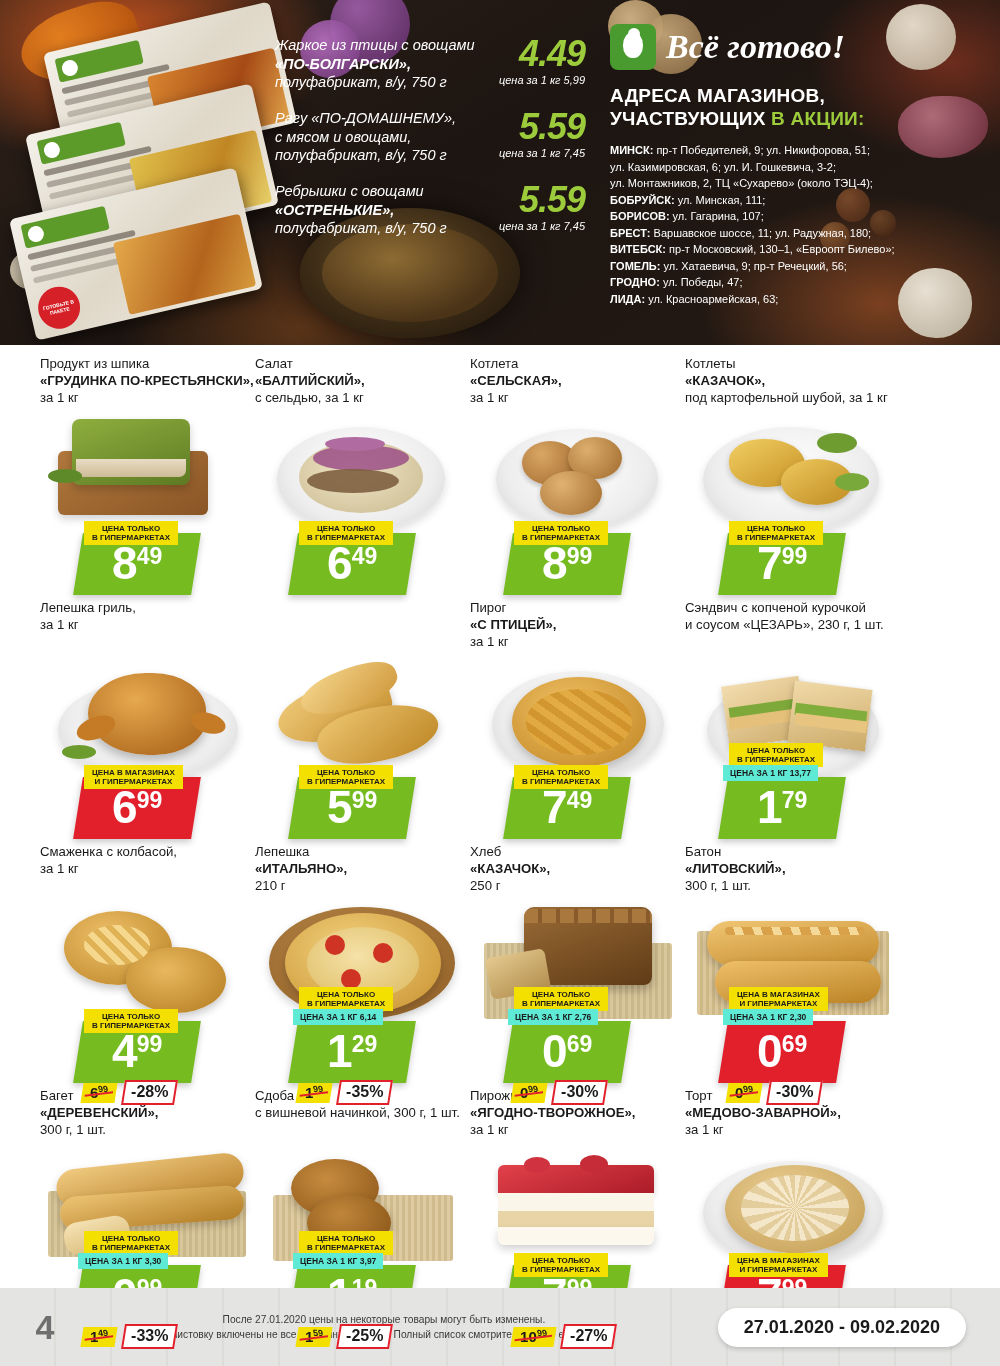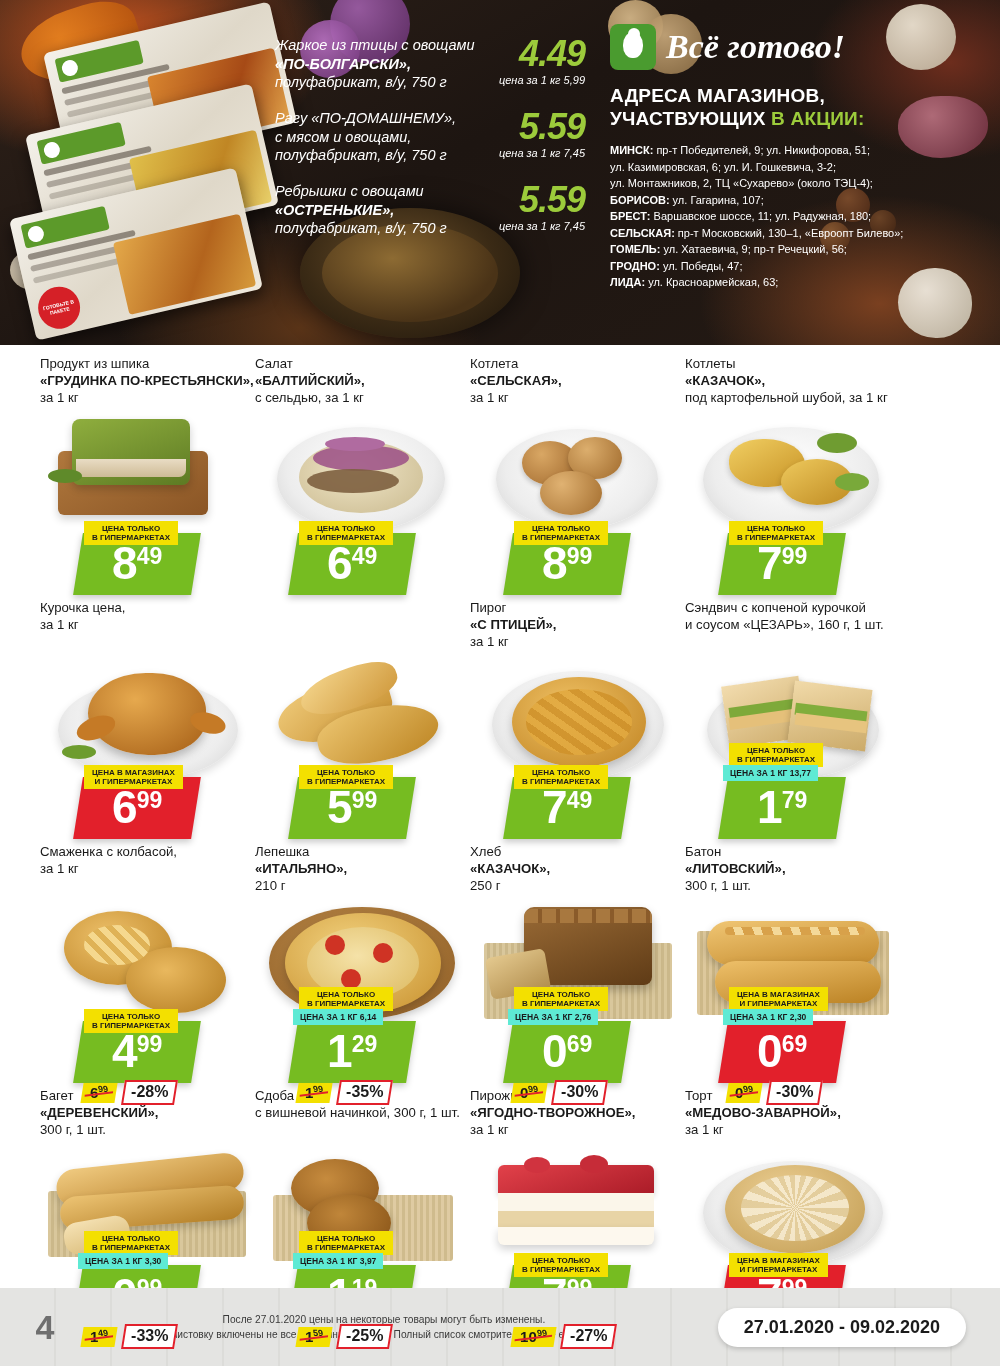--- a/index.html
+++ b/index.html
@@ -281,23 +281,24 @@
       <div class="logo-text">Всё готово!</div>
     </div>
     <div class="addr-title">
       <span>АДРЕСА МАГАЗИНОВ,</span><br>
       <span>УЧАСТВУЮЩИХ </span><span class="accent">В АКЦИИ:</span>
     </div>
     <div class="addr-list">
       <div><b>МИНСК:</b><span> пр-т Победителей, 9; ул. Никифорова, 51;</span></div>
       <div><span>ул. Казимировская, 6; ул. И. Гошкевича, 3-2;</span></div>
       <div><span>ул. Монтажников, 2, ТЦ «Сухарево» (около ТЭЦ-4);</span></div>
+      <div><b>БОБРУЙСК:</b><span> ул. Минская, 111;</span></div>
       <div><b>БОРИСОВ:</b><span> ул. Гагарина, 107;</span></div>
       <div><b>БРЕСТ:</b><span> Варшавское шоссе, 11; ул. Радужная, 180;</span></div>
-      <div><b>СЕЛЬСКАЯ:</b><span> пр-т Московский, 130–1, «Евроопт Билево»;</span></div>
+      <div><b>ВИТЕБСК:</b><span> пр-т Московский, 130–1, «Евроопт Билево»;</span></div>
       <div><b>ГОМЕЛЬ:</b><span> ул. Хатаевича, 9; пр-т Речецкий, 56;</span></div>
       <div><b>ГРОДНО:</b><span> ул. Победы, 47;</span></div>
       <div><b>ЛИДА:</b><span> ул. Красноармейская, 63;</span></div>
 
     </div>
   </div>
 </div>
 
 <div class="grid" id="grid">
     <div class="row">
@@ -371,21 +372,21 @@
             <div class="inner">
               <span class="rub">7</span>
               <span class="kop">99</span>
             </div>
           </div>
         </div>
       </div>
     </div>
     <div class="row">
       <div class="cell">
-        <div class="title"><span>Курочка цена,</span><br><span>за 1 кг</span></div>
+        <div class="title"><span>Лепешка гриль,</span><br><span>за 1 кг</span></div>
         <div class="photo">
           <div class="plate" style="left:18px;top:26px;width:180px;height:98px;"></div>
           <div class="food-shape" style="left:48px;top:18px;width:118px;height:82px;background:radial-gradient(ellipse at 40% 32%,#e6a94e,#a45d15);border-radius:52% 48% 46% 54%;box-shadow:0 5px 10px rgba(0,0,0,.25);"></div>
           <div class="food-shape" style="left:36px;top:62px;width:40px;height:22px;background:#c57a26;border-radius:50%;transform:rotate(-20deg);"></div>
           <div class="food-shape" style="left:150px;top:58px;width:36px;height:20px;background:#c57a26;border-radius:50%;transform:rotate(16deg);"></div>
           <div class="food-shape" style="left:22px;top:90px;width:34px;height:14px;background:#6d9c2e;border-radius:50%;"></div>
         </div>
         <div class="tag-wrap">
           <div class="tag-note" style="top:-12px;left:6px;">ЦЕНА В МАГАЗИНАХ<br>И ГИПЕРМАРКЕТАХ</div>
           <div class="pricebox red">
@@ -423,21 +424,21 @@
           <div class="tag-note" style="top:-12px;left:6px;">ЦЕНА ТОЛЬКО<br>В ГИПЕРМАРКЕТАХ</div>
           <div class="pricebox ">
             <div class="inner">
               <span class="rub">7</span>
               <span class="kop">49</span>
             </div>
           </div>
         </div>
       </div>
       <div class="cell">
-        <div class="title"><span>Сэндвич с копченой курочкой</span><br><span>и соусом «ЦЕЗАРЬ», 160 г, 1 шт.</span></div>
+        <div class="title"><span>Сэндвич с копченой курочкой</span><br><span>и соусом «ЦЕЗАРЬ», 230 г, 1 шт.</span></div>
         <div class="photo">
           <div class="plate" style="left:22px;top:26px;width:172px;height:98px;"></div>
           <div class="food-shape" style="left:40px;top:26px;width:78px;height:62px;background:linear-gradient(160deg,#f2dcae,#cfae6e);transform:rotate(-8deg);box-shadow:0 3px 7px rgba(0,0,0,.22);"></div>
           <div class="food-shape" style="left:44px;top:48px;width:72px;height:12px;background:#7ea93a;transform:rotate(-8deg);"></div>
           <div class="food-shape" style="left:44px;top:58px;width:72px;height:12px;background:#e5c07a;transform:rotate(-8deg);"></div>
           <div class="food-shape" style="left:106px;top:30px;width:78px;height:62px;background:linear-gradient(160deg,#f1daa9,#cbaa69);transform:rotate(7deg);box-shadow:0 3px 7px rgba(0,0,0,.22);"></div>
           <div class="food-shape" style="left:110px;top:52px;width:72px;height:12px;background:#81ad3c;transform:rotate(7deg);"></div>
           <div class="food-shape" style="left:110px;top:62px;width:72px;height:12px;background:#e7c47f;transform:rotate(7deg);"></div>
         </div>
         <div class="tag-wrap">

